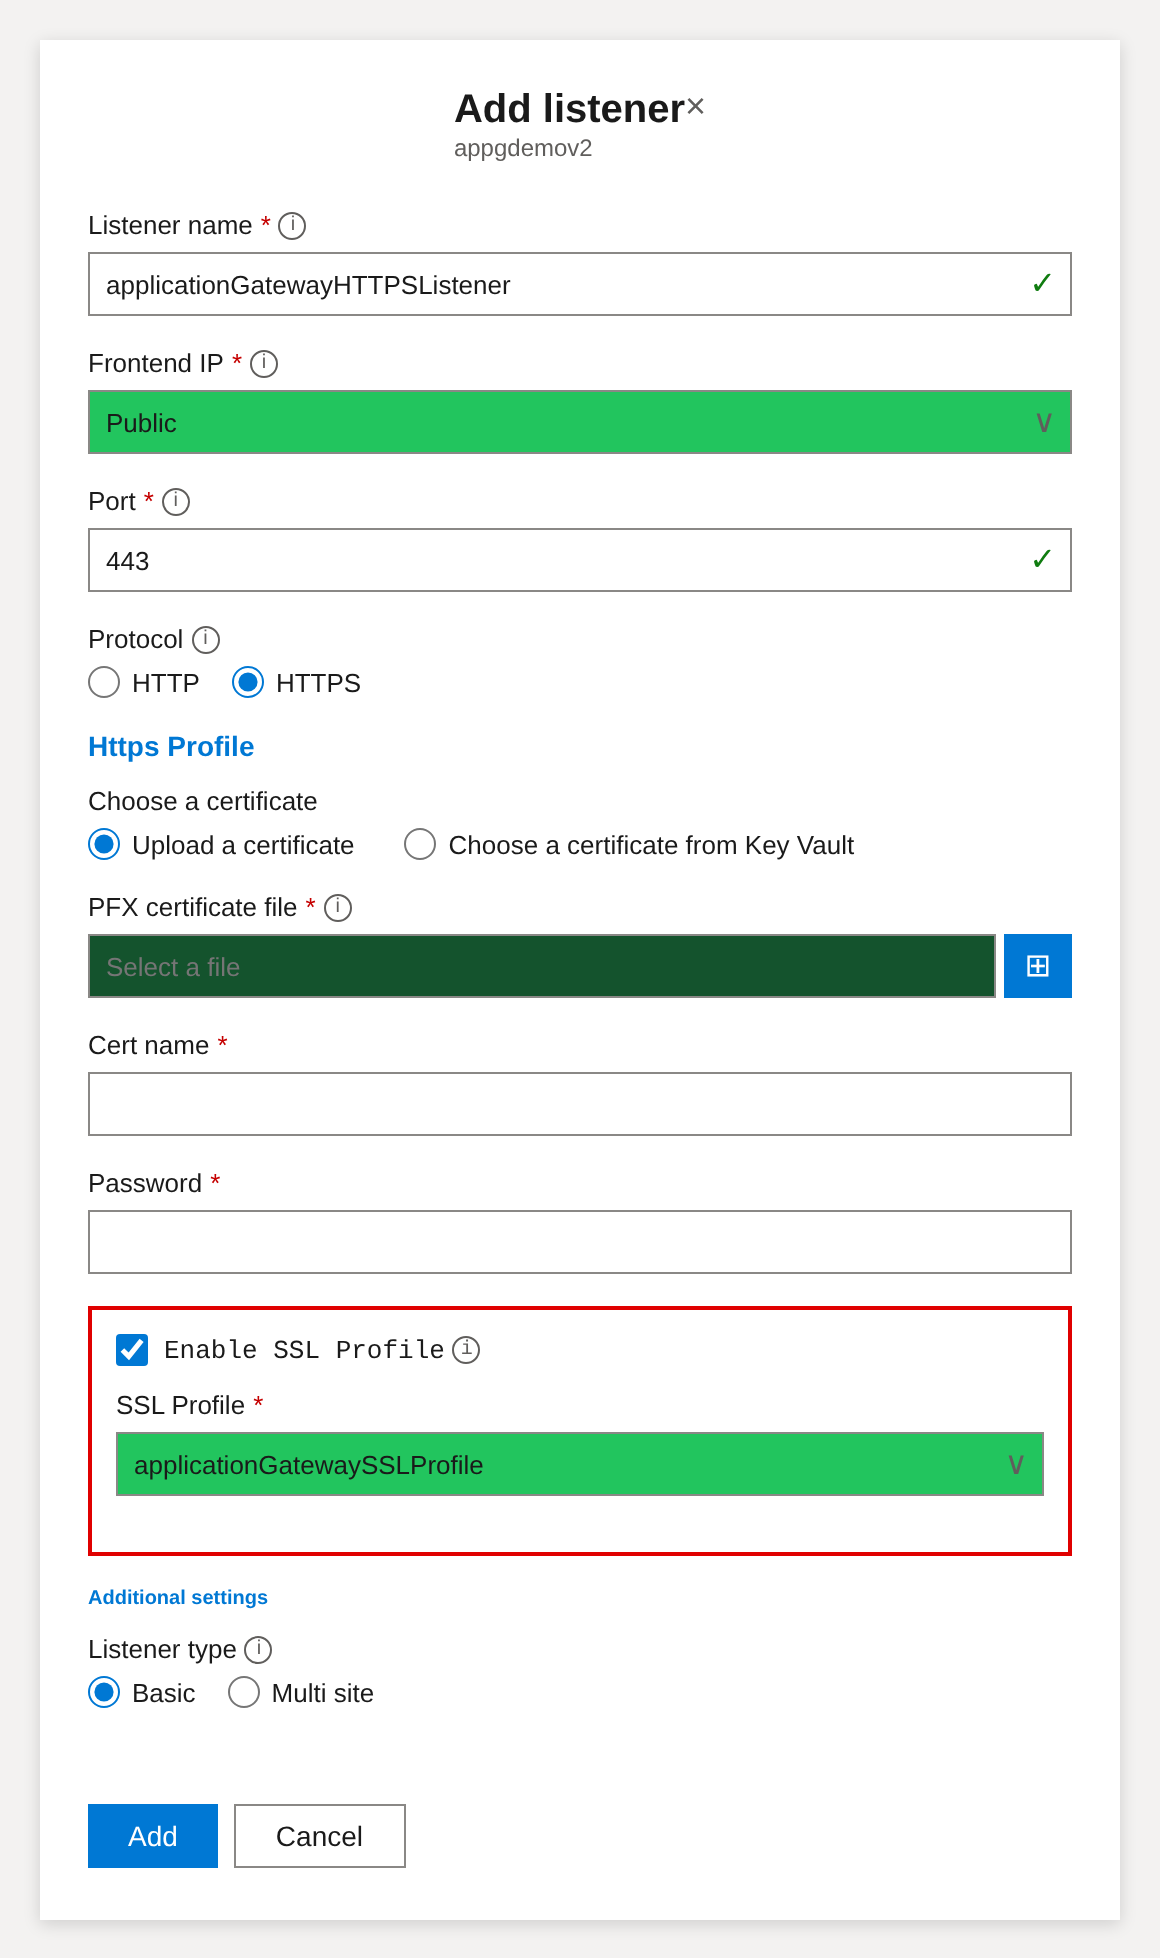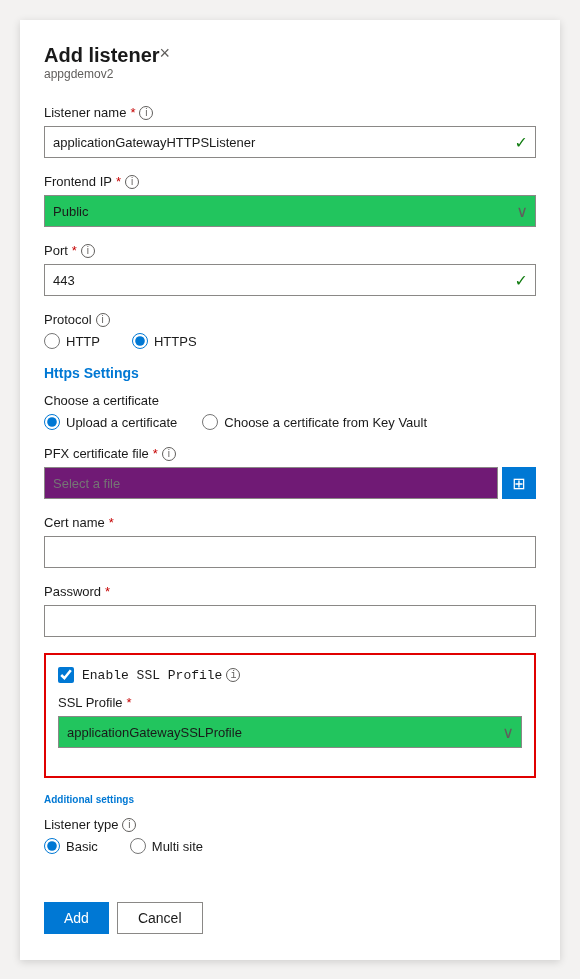--- a/index.html
+++ b/index.html
@@ -15,21 +15,21 @@
     .panel {
       background: #fff;
       width: 540px;
       min-height: 940px;
       padding: 24px 24px 24px 24px;
       position: relative;
       box-shadow: 0 2px 8px rgba(0,0,0,0.15);
     }
     .panel-header {
       display: flex;
-      justify-content: flex-start;
+      justify-content: center;
       align-items: flex-start;
       margin-bottom: 4px;
     }
     .panel-title {
       font-size: 20px;
       font-weight: 600;
       color: #1a1a1a;
     }
     .panel-subtitle {
       font-size: 12px;
@@ -109,21 +109,21 @@
     .select-arrow {
       position: absolute;
       right: 8px;
       top: 50%;
       transform: translateY(-50%);
       pointer-events: none;
       color: #605e5c;
     }
     .radio-group {
       display: flex;
-      gap: 32px;
+      gap: 16px;
       align-items: center;
     }
     .radio-item {
       display: flex;
       align-items: center;
       gap: 6px;
       cursor: pointer;
       font-size: 13px;
       color: #1a1a1a;
     }
@@ -150,21 +150,21 @@
       display: flex;
       gap: 4px;
     }
     .file-input {
       flex: 1;
       height: 32px;
       border: 1px solid #8a8886;
       padding: 0 8px;
       font-size: 13px;
       color: #a19f9d;
-      background: #701a75;
+      background: #14532d;
       outline: none;
     }
     .file-btn {
       width: 34px;
       height: 32px;
       background: #0078d4;
       border: none;
       cursor: pointer;
       display: flex;
       align-items: center;
@@ -293,21 +293,21 @@
         <span>HTTP</span>
       </label>
       <label class="radio-item">
         <input class="radio-input" type="radio" name="protocol" checked="" style="">
         <span>HTTPS</span>
       </label>
     </div>
   </div>
 
   <div class="field-group">
-    <div class="section-heading">Https Settings</div>
+    <div class="section-heading">Https Profile</div>
 
     <div class="field-label">
       <span>Choose a certificate</span>
     </div>
     <div class="cert-radio-group">
       <label class="radio-item">
         <input class="radio-input" type="radio" name="cert" checked="" style="">
         <span>Upload a certificate</span>
       </label>
       <label class="radio-item">

